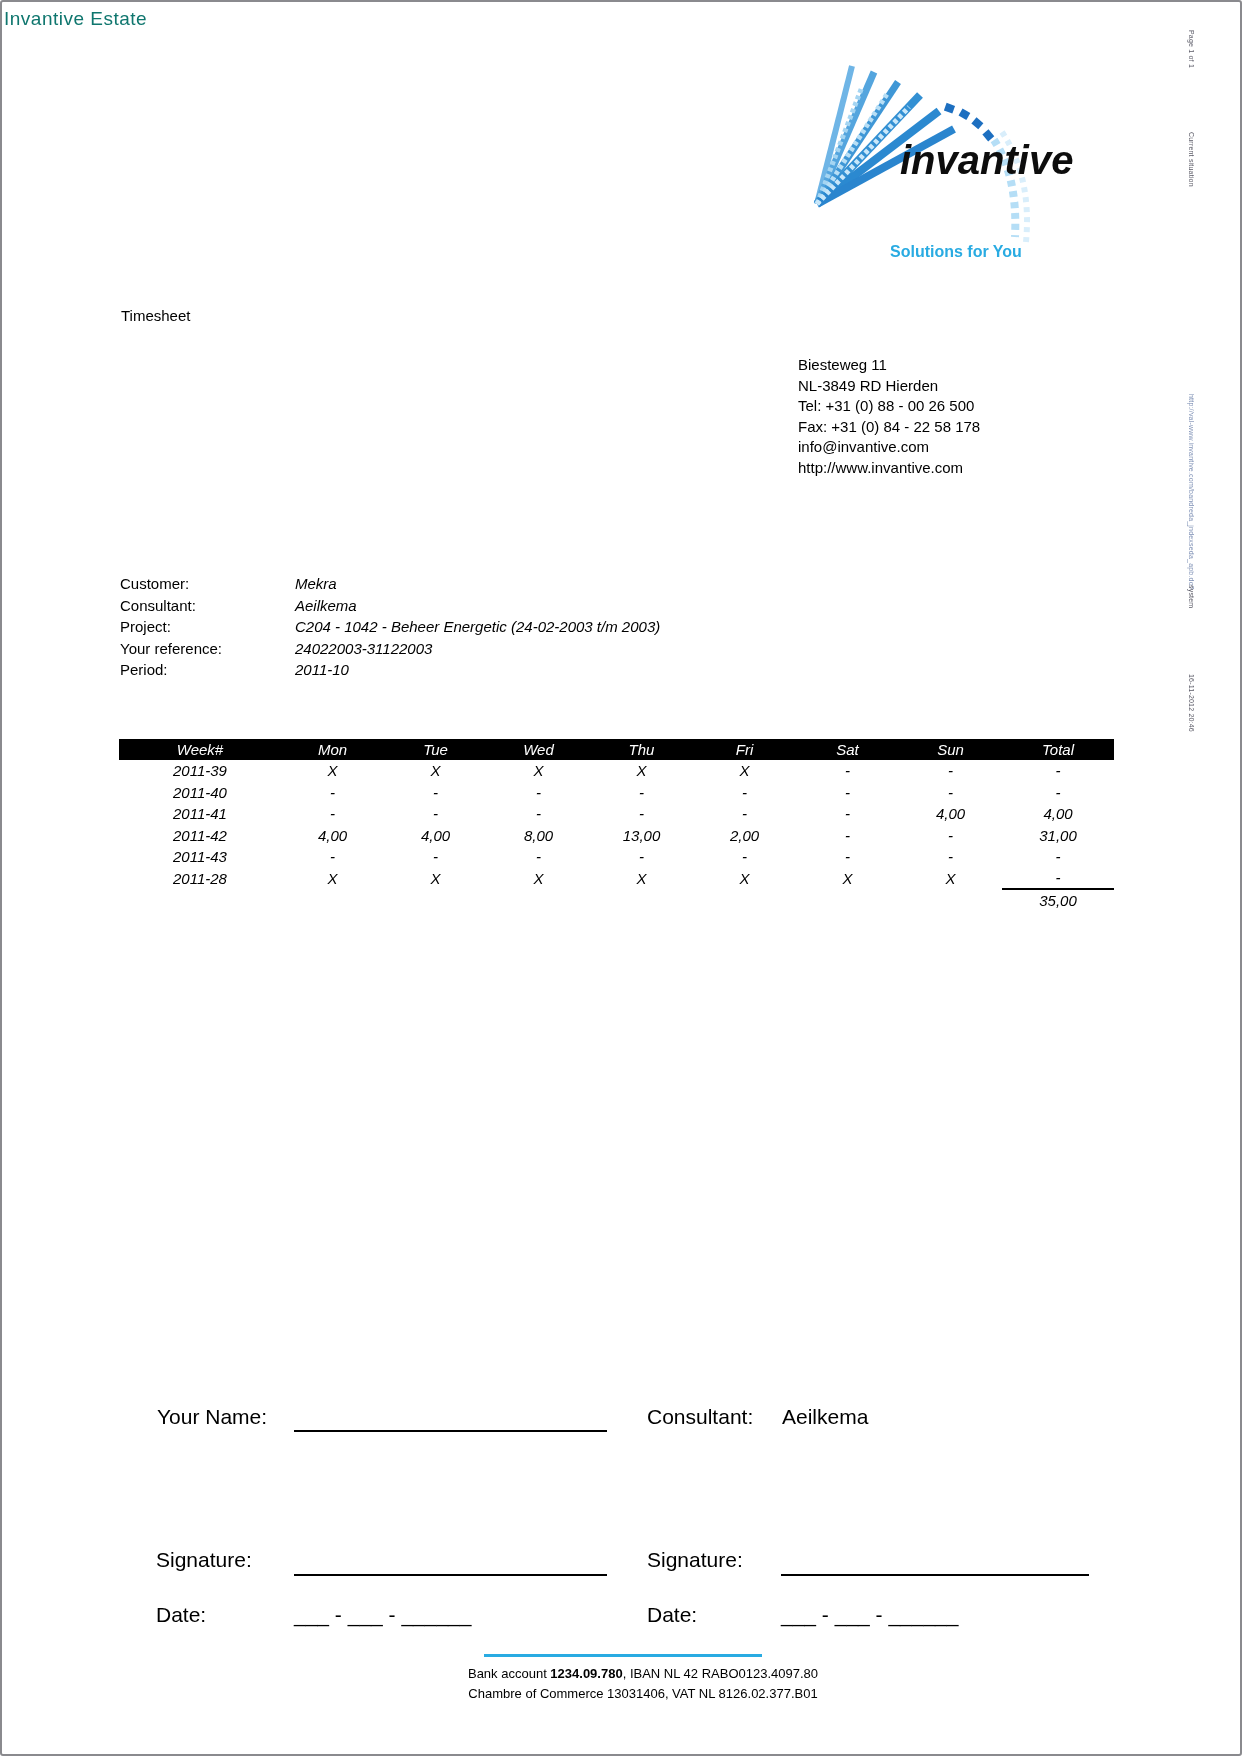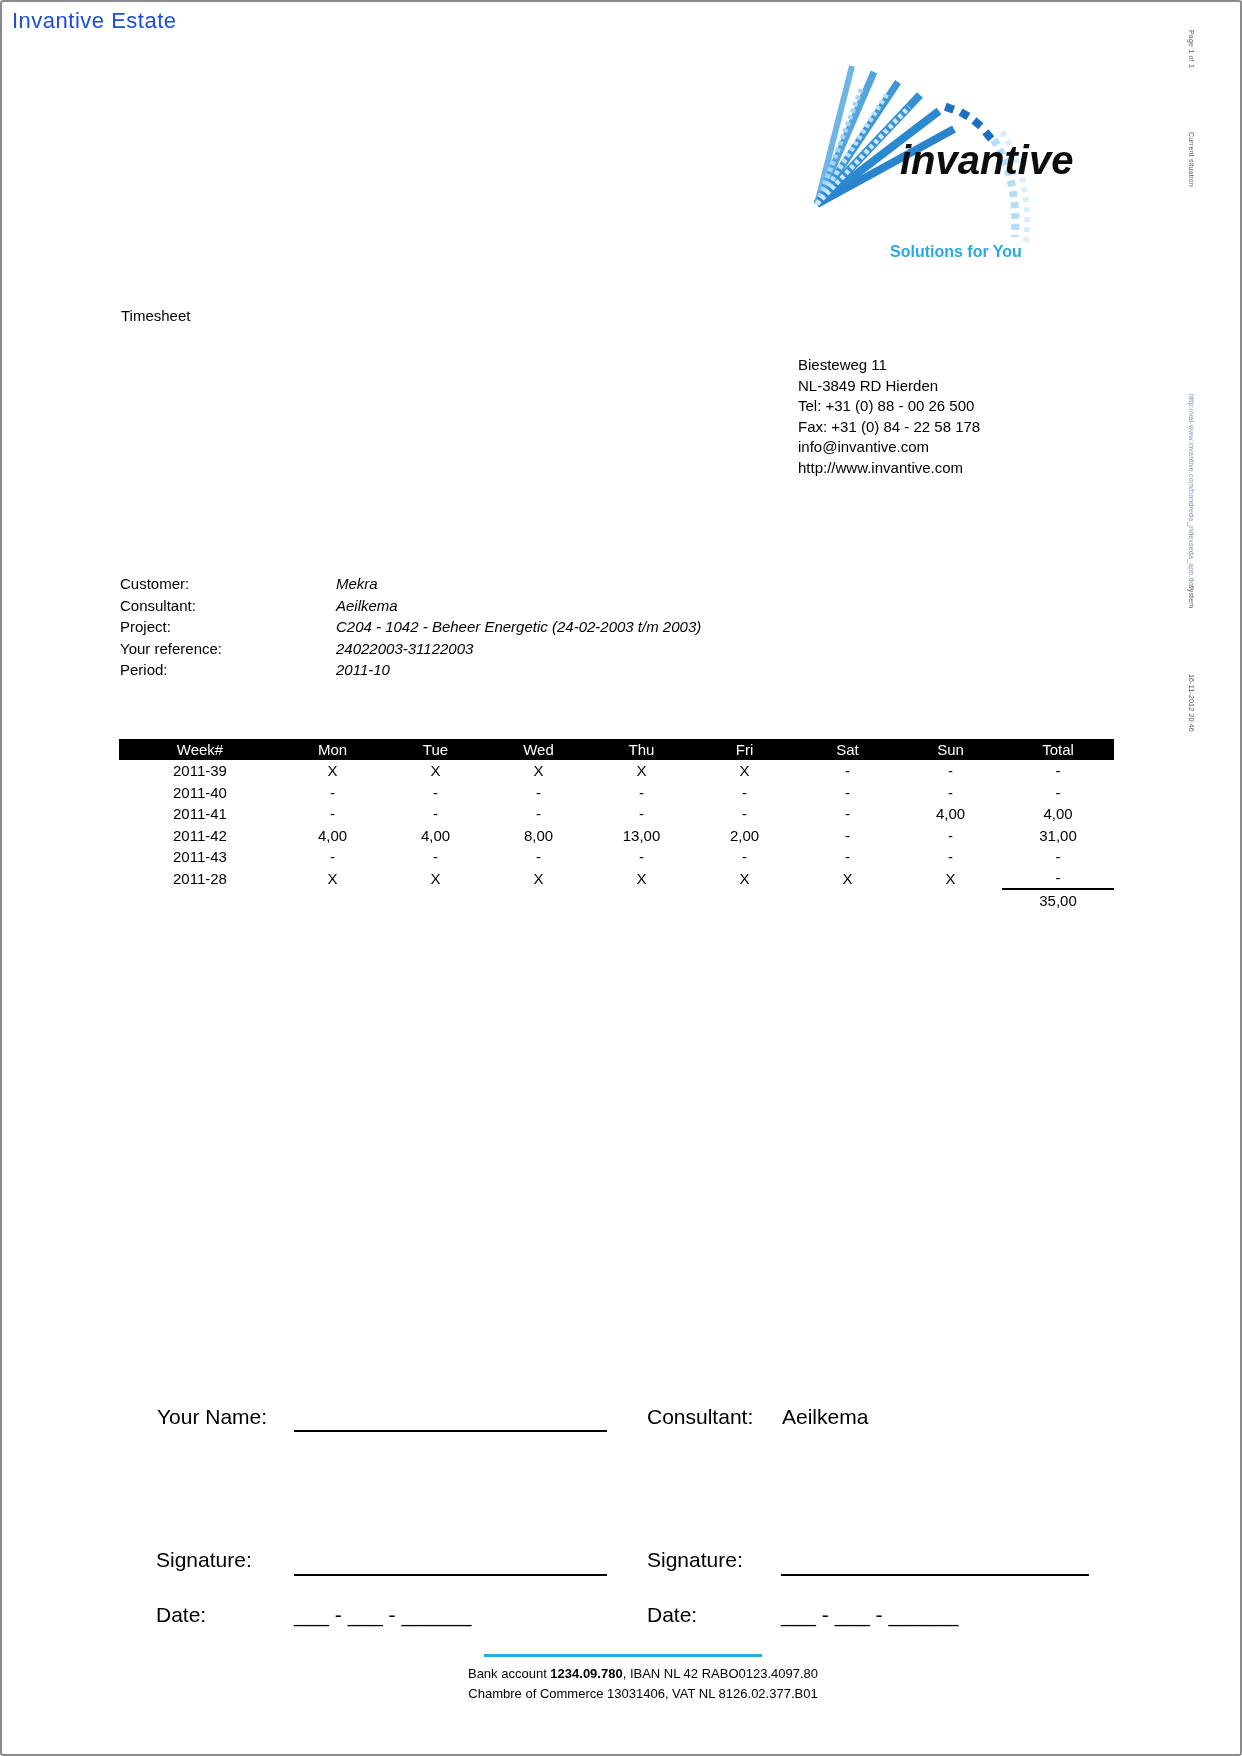--- a/index.html
+++ b/index.html
@@ -8,40 +8,40 @@
   .page {
     position: relative;
     width: 1242px;
     height: 1756px;
     background: #fff;
     border: 2px solid #8a8a8e;
     border-radius: 3px;
     overflow: hidden;
   }
   .app-title {
-    position: absolute; left: 10px; top: 6px;
-    font-size: 22px; color: #1d4ed8; letter-spacing: 0.5px;
+    position: absolute; left: 2px; top: 6px;
+    font-size: 19px; color: #0f766e; letter-spacing: 0.5px;
   }
   .logo-wrap { position: absolute; left: 700px; top: 50px; width: 430px; height: 220px; }
   .heading {
     position: absolute; left: 119px; top: 305px;
     font-size: 15px; font-weight: normal;
   }
   .contact {
     position: absolute; left: 796px; top: 353px;
     font-size: 15px; line-height: 20.5px; white-space: nowrap;
   }
   .contact .link { color: #000000; }
   .details-block { position: absolute; left: 118px; top: 571px; font-size: 15px; }
-  .detail-row { display: flex; height: 21.5px; line-height: 21.5px; gap: 41px; }
+  .detail-row { display: flex; height: 21.5px; line-height: 21.5px; }
   .detail-label { width: 175px; }
   .detail-value { white-space: nowrap; font-style: italic; }
   .timesheet {
     position: absolute; left: 117px; top: 737px; width: 995px;
-    border-collapse: collapse; font-size: 15px; table-layout: fixed;
+    border-collapse: collapse; font-size: 15px; table-layout: fixed; font-style: italic;
   }
   .timesheet th {
     background: #000; color: #fff; font-weight: normal;
     height: 21px; text-align: center; padding: 0;
   }
   .timesheet td { height: 21.5px; text-align: center; padding: 0; }
   .timesheet .grand-total-cell { border-top: 2px solid #000; }
   .sig-label { position: absolute; font-size: 21px; }
   .sig-line { position: absolute; height: 2px; background: #000; }
   .footer-rule { position: absolute; left: 482px; top: 1652px; width: 278px; height: 3px; background: #29abe2; }

